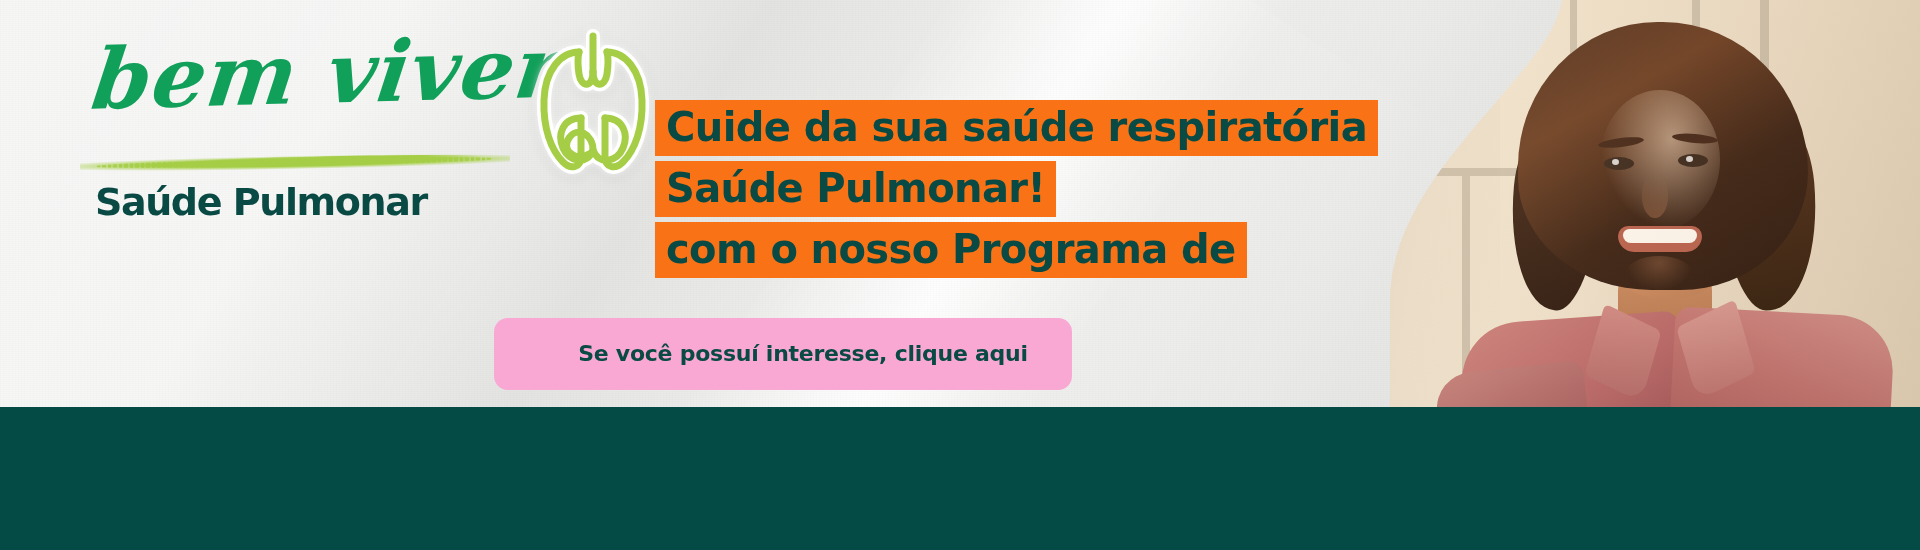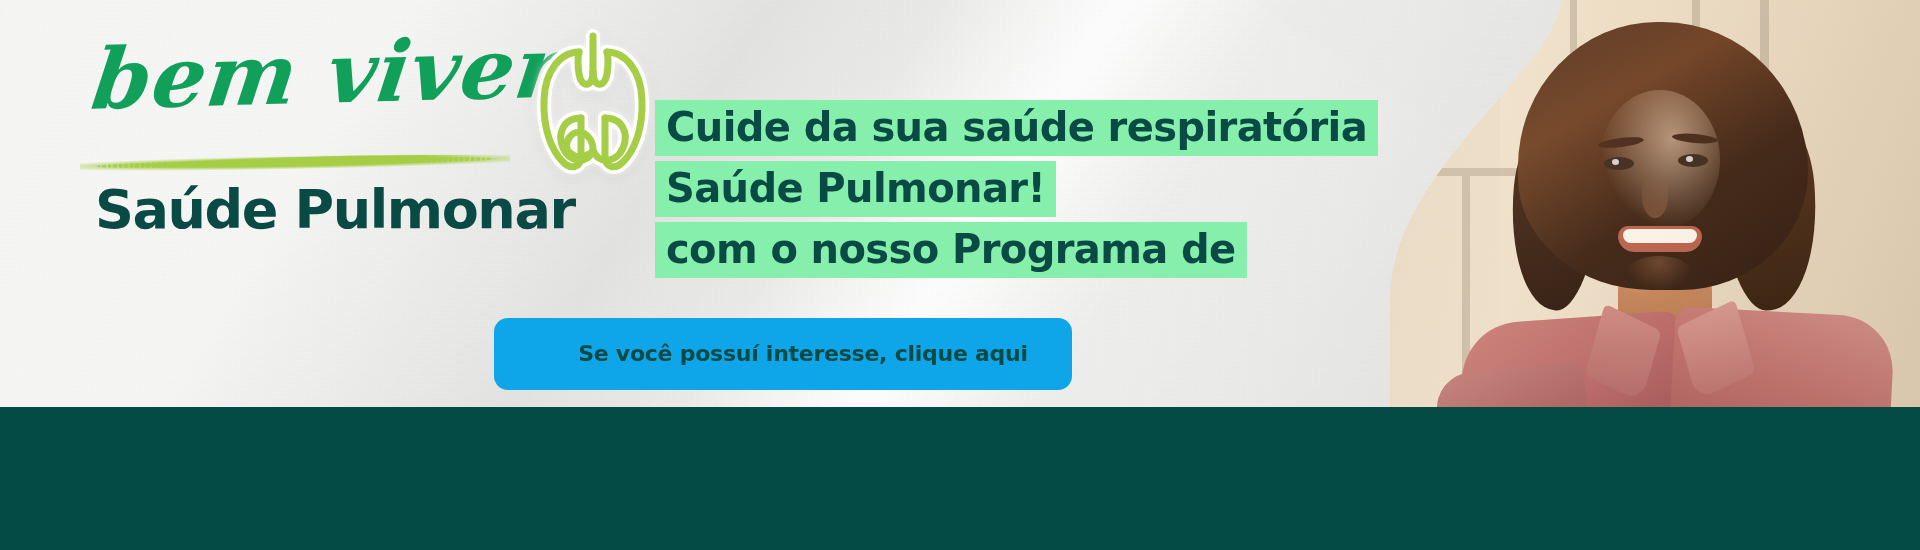--- a/index.html
+++ b/index.html
@@ -90,56 +90,56 @@
   .brush-line::after {
     content:""; position:absolute; left:28%; top:10%; width:66%; height:42%;
     background:linear-gradient(90deg, rgba(165,206,70,.35), #a5ce46 45%, #a5ce46 78%, rgba(165,206,70,0));
     border-radius:50%;
   }
 
   .logo-title {
     position:absolute; left:10px; top:145px;
     font-family:"DejaVu Sans", sans-serif;
     font-weight:700;
-    font-size:54px;
+    font-size:38px;
     line-height:1;
     letter-spacing:-1.4px;
     color:#0a4a45;
     white-space:nowrap;
     text-align:center;
   }
 
   
   .lung-icon {
     position:absolute; left:533px; top:22px; width:120px; height:160px;
     filter: drop-shadow(0 0 5px rgba(255,255,255,.95)) drop-shadow(0 2px 4px rgba(120,120,120,.22));
   }
   .lung-icon svg { display:block; width:100%; height:100%; }
 
   
   .headline { position:absolute; left:655px; top:100px; }
   .headline .hl-line {
     display:table;
-    background:#86efac;
+    background:#f97316;
     color:#0a4a45;
     font-family:"DejaVu Sans", sans-serif;
     font-weight:700;
     font-size:40px;
     line-height:48px;
     letter-spacing:-.6px;
     padding:3px 11px 5px 11px;
     margin-bottom:5px;
     white-space:nowrap;
   }
 
   
   .cta {
     position:absolute; left:494px; top:318px;
     width:578px; height:72px;
-    background:#0ea5e9;
+    background:#f9a8d4;
     border-radius:14px;
     display:flex; flex-direction:column;
     align-items:center; justify-content:center;
     text-align:center;
     padding-left:40px;
   }
   .cta-line {
     font-family:"DejaVu Sans", sans-serif;
     font-weight:700;
     font-size:22px;

